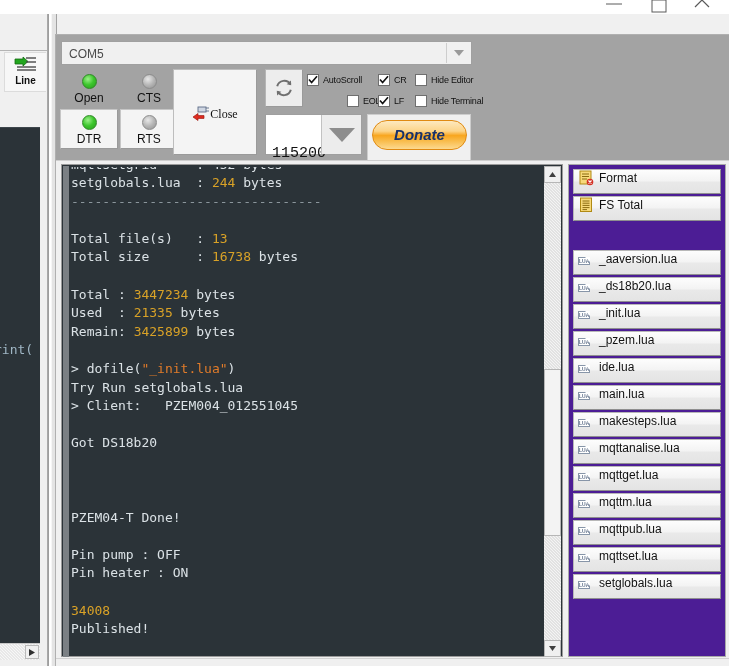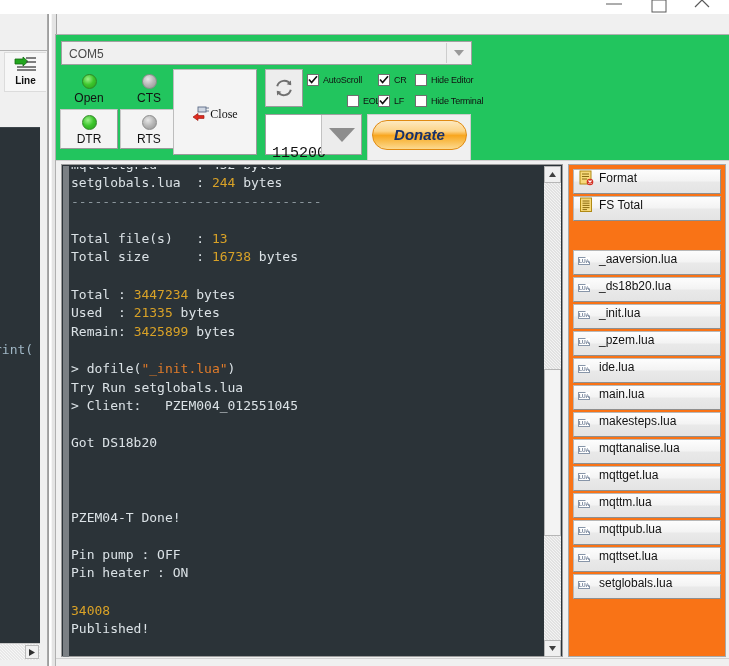--- a/index.html
+++ b/index.html
@@ -152,21 +152,21 @@
     border-top: 1px solid #b0b0b0;
     border-left: 1px solid #b0b0b0;
     box-sizing: border-box;
   }
 
   
   .toolbar {
     position: absolute;
     left: 0; top: 0;
     width: 674px; height: 126px;
-    background: #22c55e;
+    background: #a3a3a3;
     border-bottom: 1px solid #cfcfcf;
     box-sizing: border-box;
   }
 
   .port-combo {
     position: absolute;
     left: 5px; top: 6px;
     width: 411px; height: 24px;
     background: #f0f0f0;
     border: 1px solid #a0a0a0;
@@ -379,21 +379,21 @@
     background: #f3f3f3;
     border: 1px solid #b6b6b6;
     box-sizing: border-box;
   }
 
   
   .file-panel {
     position: absolute;
     left: 512px; top: 129px;
     width: 158px; height: 493px;
-    background: #f97316;
+    background: #4c1d95;
     border: 1px solid #a9a9a9;
     box-sizing: border-box;
   }
   .fbtn {
     position: absolute;
     left: 4px;
     width: 148px; height: 25px;
     background: linear-gradient(180deg,#fdfdfd 0%, #f3f3f3 48%, #e9e9e9 52%, #e4e4e4 100%);
     border: 1px solid #b8b8b8;
     border-bottom-color: #8f8f8f;

